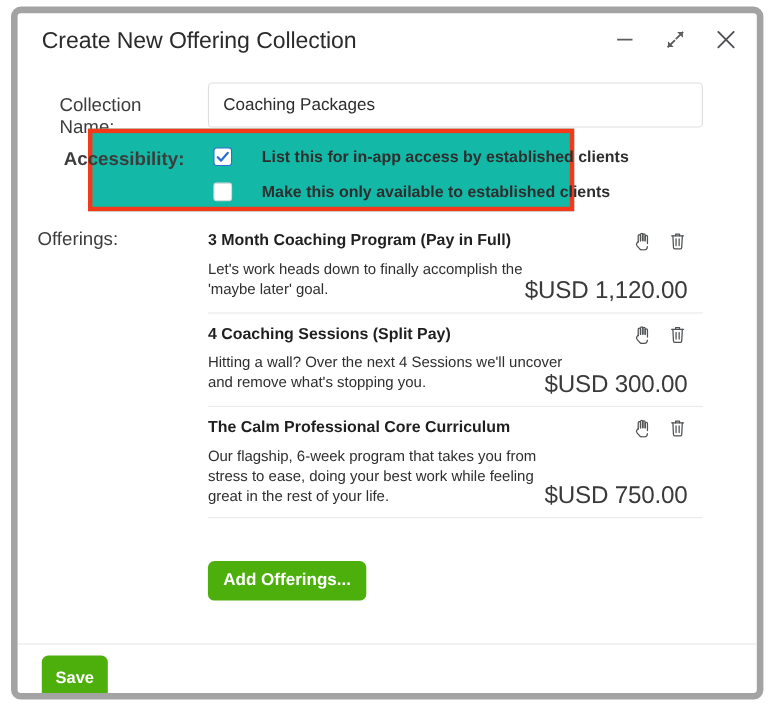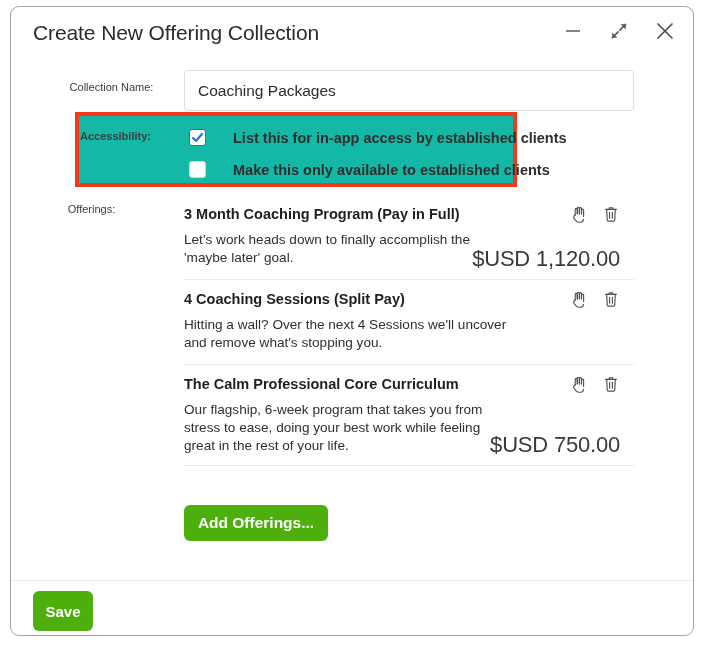--- a/index.html
+++ b/index.html
@@ -15,21 +15,21 @@
     -webkit-font-smoothing: antialiased;
   }
 
   .window {
     position: absolute;
     left: 10px;
     top: 6px;
     width: 684px;
     height: 630px;
     background: #ffffff;
-    border: 1px solid #a3a3a3;
+    border: 6px solid #a3a3a3;
     border-radius: 9px;
     box-sizing: border-box;
     overflow: hidden;
   }
 
   
   .titlebar {
     position: relative;
     height: 52px;
   }
@@ -64,22 +64,22 @@
   .row-name {
     position: absolute;
     left: 0;
     top: 63px;
     width: 100%;
     height: 42px;
   }
   .label-col {
     position: absolute;
     width: 125px;
-    text-align: center;
-    font-size: 11px;
+    text-align: left;
+    font-size: 17px;
     color: #3c3c3c;
   }
   #lbl-name { left: 38px; top: 11px; }
 
   .text-input {
     position: absolute;
     left: 173px;
     top: 0;
     width: 450px;
     height: 41px;
@@ -361,20 +361,21 @@
                 <path d="M3.7 4.4 l0.55 10.6 a1.2 1.2 0 0 0 1.2 1.15 h5.1 a1.2 1.2 0 0 0 1.2 -1.15 L12.3 4.4"></path>
                 <path d="M6.6 7.2 V13.2 M9.4 7.2 V13.2"></path>
               </g>
             </svg>
           </span>
         </div>
       </div>
       <div class="off-body">
         <div class="off-desc">Hitting a wall? Over the next 4 Sessions we'll uncover
 and remove what's stopping you.</div>
+        <div class="off-price">$USD 300.00</div>
       </div>
     </div>
 
     <div class="offering">
       <div class="off-head">
         <div class="off-title">The Calm Professional Core Curriculum</div>
         <div class="off-icons">
           <span class="icon-btn">
             <svg width="17" height="18" viewBox="0 0 17 18">
               <g fill="none" stroke="#4f5153" stroke-width="1.15" stroke-linejoin="round" stroke-linecap="round">

